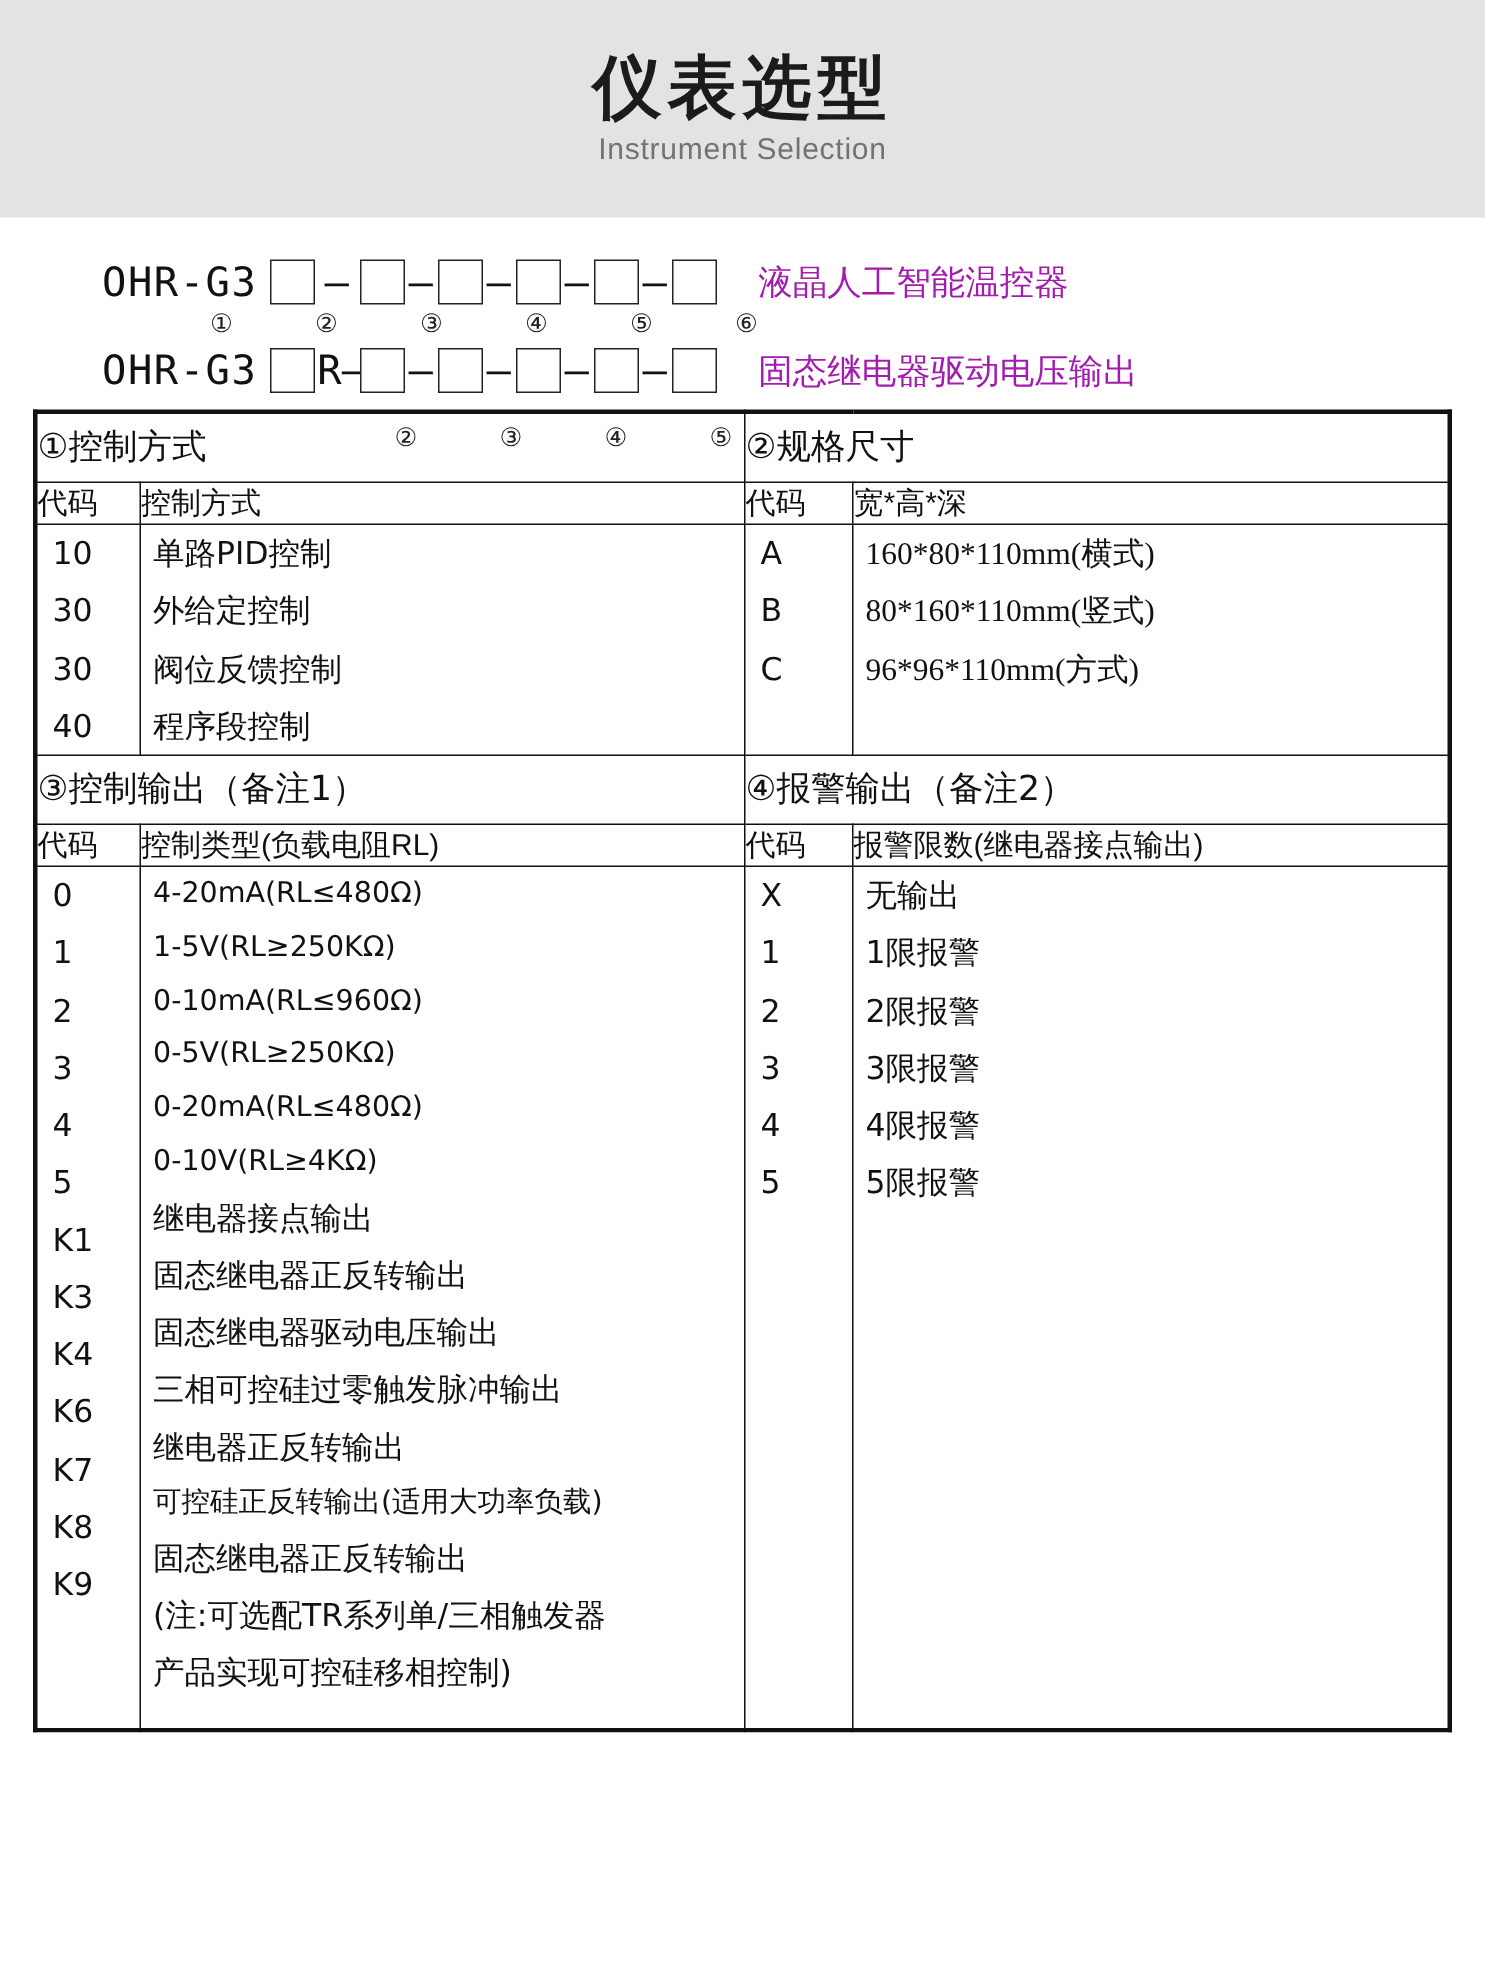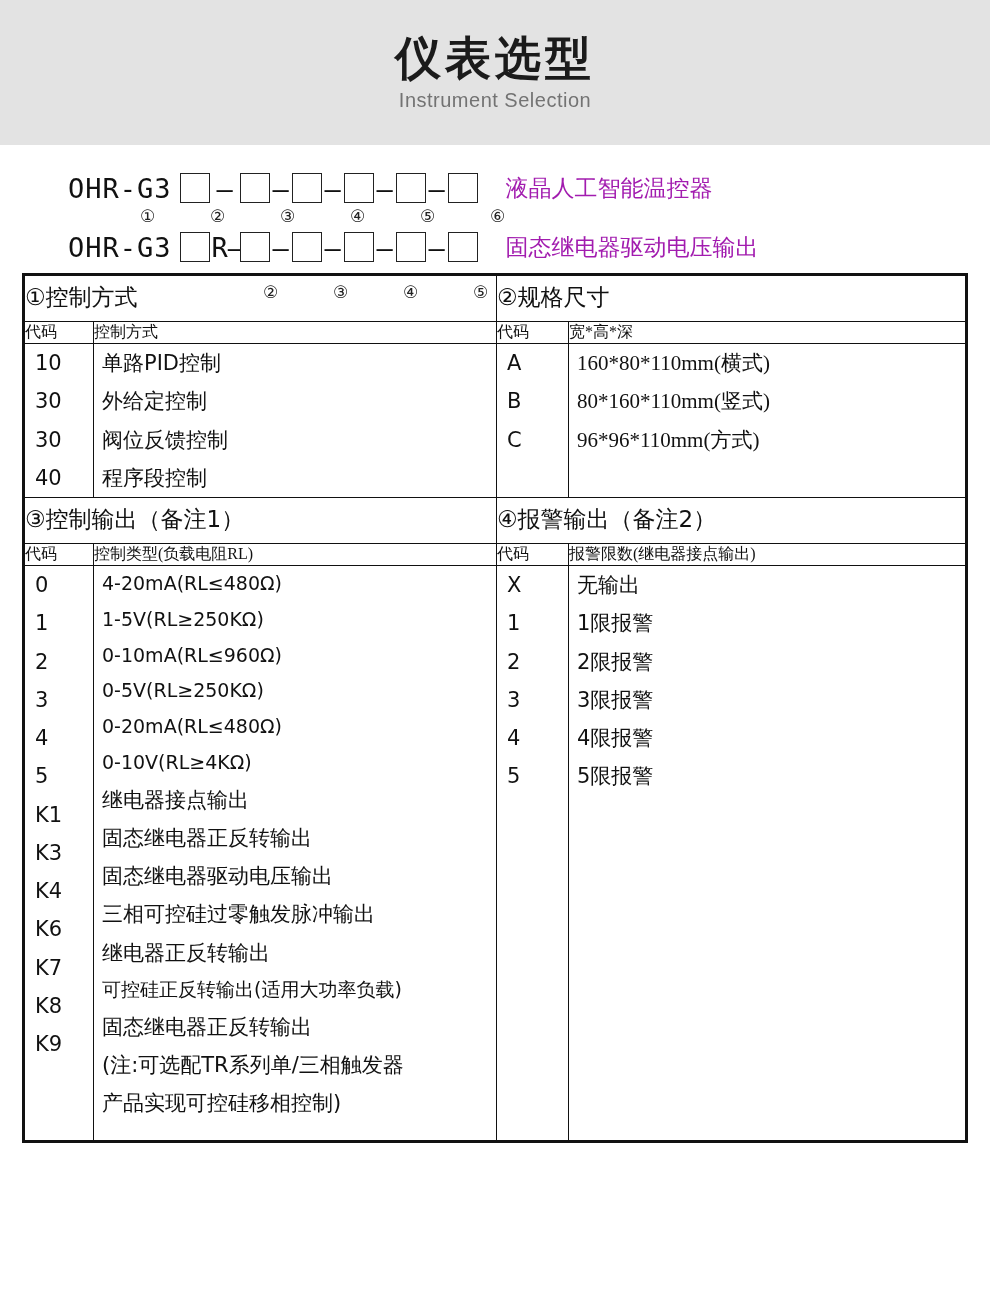--- a/index.html
+++ b/index.html
@@ -101,22 +101,22 @@
   }
   .sec-head{
     font-family:"DejaVu Sans", sans-serif;
     font-size:23px;
     font-weight:normal;
     padding:6px 8px 8px 0;
     white-space:nowrap;
   }
 
   .hdr-cell{
-    font-family:Liberation Serif, serif;
-    font-size:16px;
+    font-family:Liberation Sans, sans-serif;
+    font-size:20px;
     padding:5px 8px 7px 8px;
     white-space:nowrap;
   }
   .cell{
     padding:0;
   }
   .rowlist{list-style:none;margin:0;padding:0;}
   .rowlist li{
     font-family:"DejaVu Sans", sans-serif;
     font-size:21px;

